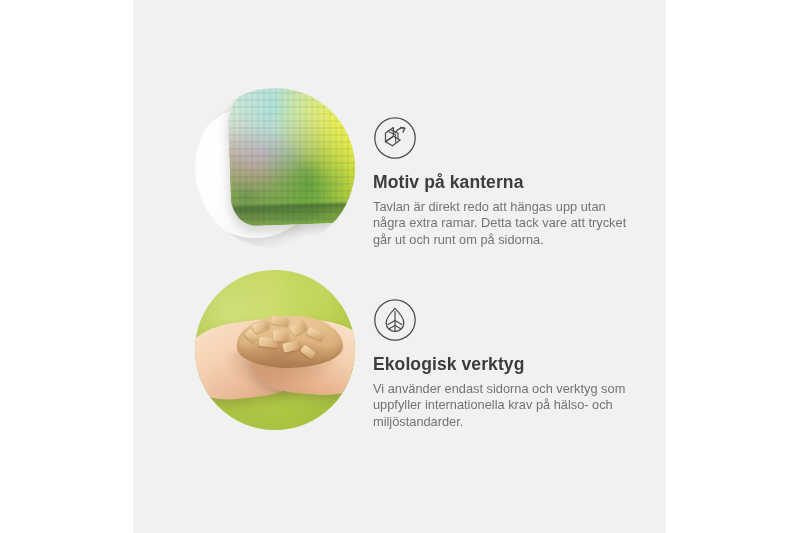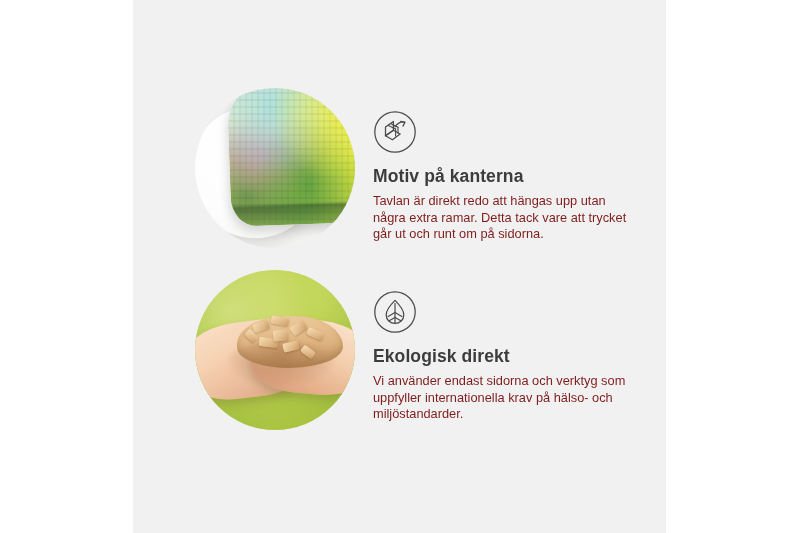--- a/index.html
+++ b/index.html
@@ -26,21 +26,21 @@
     top: 0;
     width: 533px;
     height: 533px;
     background: #f1f1f1;
   }
 
   
   .feature {
     position: absolute;
     display: flex;
-    align-items: flex-start;
+    align-items: flex-end;
   }
   .feature.row-1 { left: 0px;  top: 88px;  }
   .feature.row-2 { left: 0px;  top: 270px; }
 
   
   .media {
     position: relative;
     width: 160px;
     height: 160px;
     flex: 0 0 160px;
@@ -198,21 +198,21 @@
     font-size: 17.5px;
     font-weight: 600;
     color: #3c3c3c;
     letter-spacing: 0.1px;
     line-height: 1.2;
   }
   .feature-desc {
     margin: 0;
     font-size: 12.8px;
     line-height: 16.5px;
-    color: #7f1d1d;
+    color: #737373;
     max-width: 262px;
   }
   .row-2 .text-col { padding-top: 20px; }
 </style>
 </head>
 <body>
 
 <div id="root">
 
   <div class="panel">
@@ -272,19 +272,19 @@
         <span class="feature-icon">
           <svg viewBox="0 0 44 44" width="44" height="44" aria-hidden="true">
             <circle cx="22" cy="22" r="20.2" fill="none" stroke="#4a4a4a" stroke-width="1.25"></circle>
             <path d="M22 10.4 C27.6 16.0 30.8 20.4 30.8 24.9 C30.8 29.8 26.8 33.4 22 33.4
                      C17.2 33.4 13.2 29.8 13.2 24.9 C13.2 20.4 16.4 16.0 22 10.4 Z" fill="none" stroke="#4a4a4a" stroke-width="1.25" stroke-linejoin="round"></path>
             <path d="M22 13.6 L22 33.2" fill="none" stroke="#4a4a4a" stroke-width="1.2" stroke-linecap="round"></path>
             <path d="M22 22.4 L15.1 26.4 M22 22.4 L28.9 26.4" fill="none" stroke="#4a4a4a" stroke-width="1.2" stroke-linecap="round"></path>
             <path d="M22 27.4 L16.2 30.8 M22 27.4 L27.8 30.8" fill="none" stroke="#4a4a4a" stroke-width="1.2" stroke-linecap="round"></path>
           </svg>
         </span>
-        <h2 class="feature-title">Ekologisk direkt</h2>
+        <h2 class="feature-title">Ekologisk verktyg</h2>
         <p class="feature-desc">Vi använder endast sidorna och verktyg som uppfyller internationella krav på hälso- och miljöstandarder.</p>
       </div>
     </div>
 
   </div>
 </div>
 
 </body></html>

